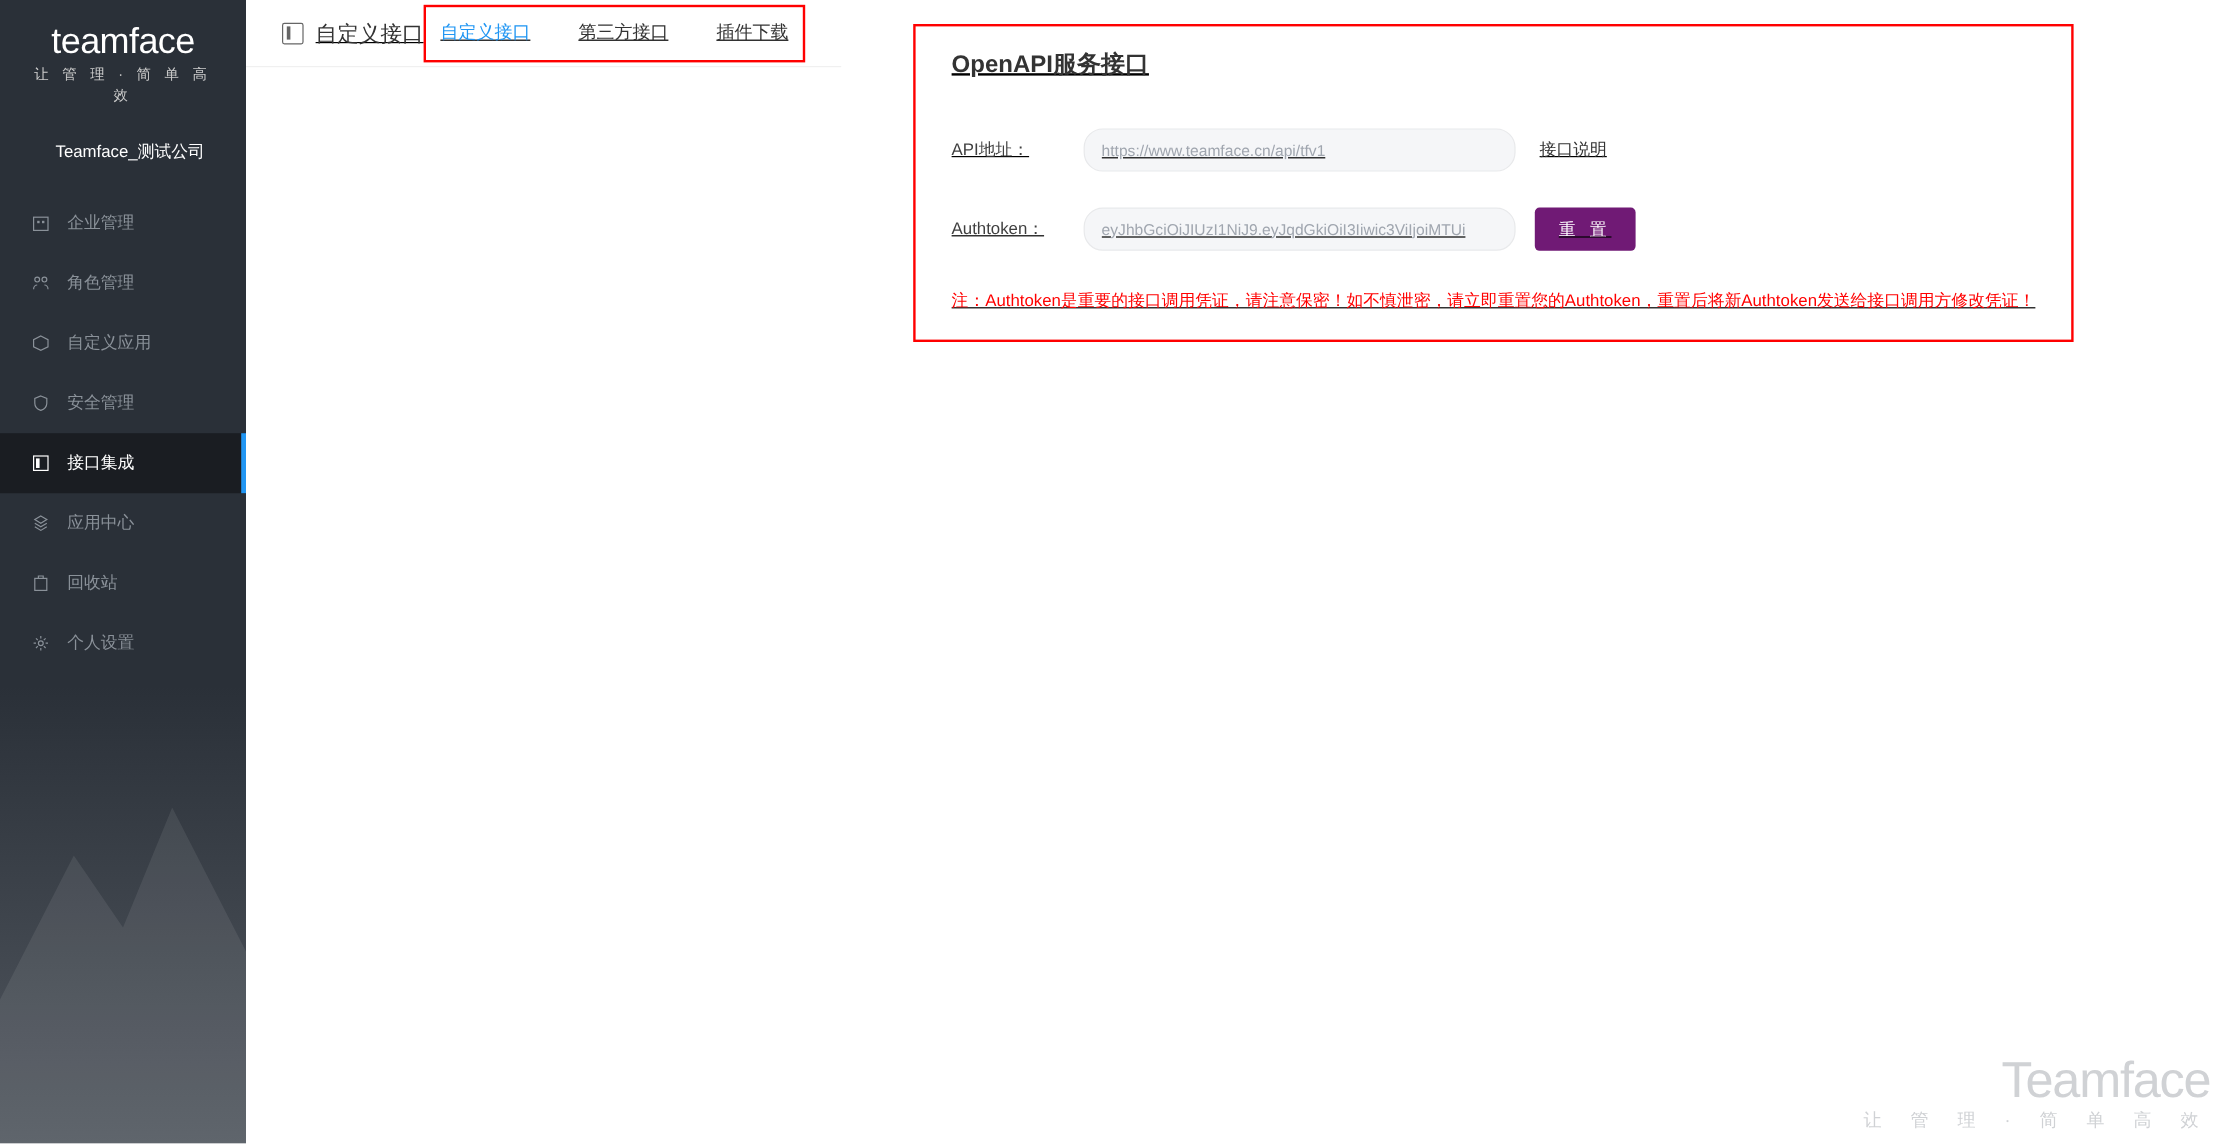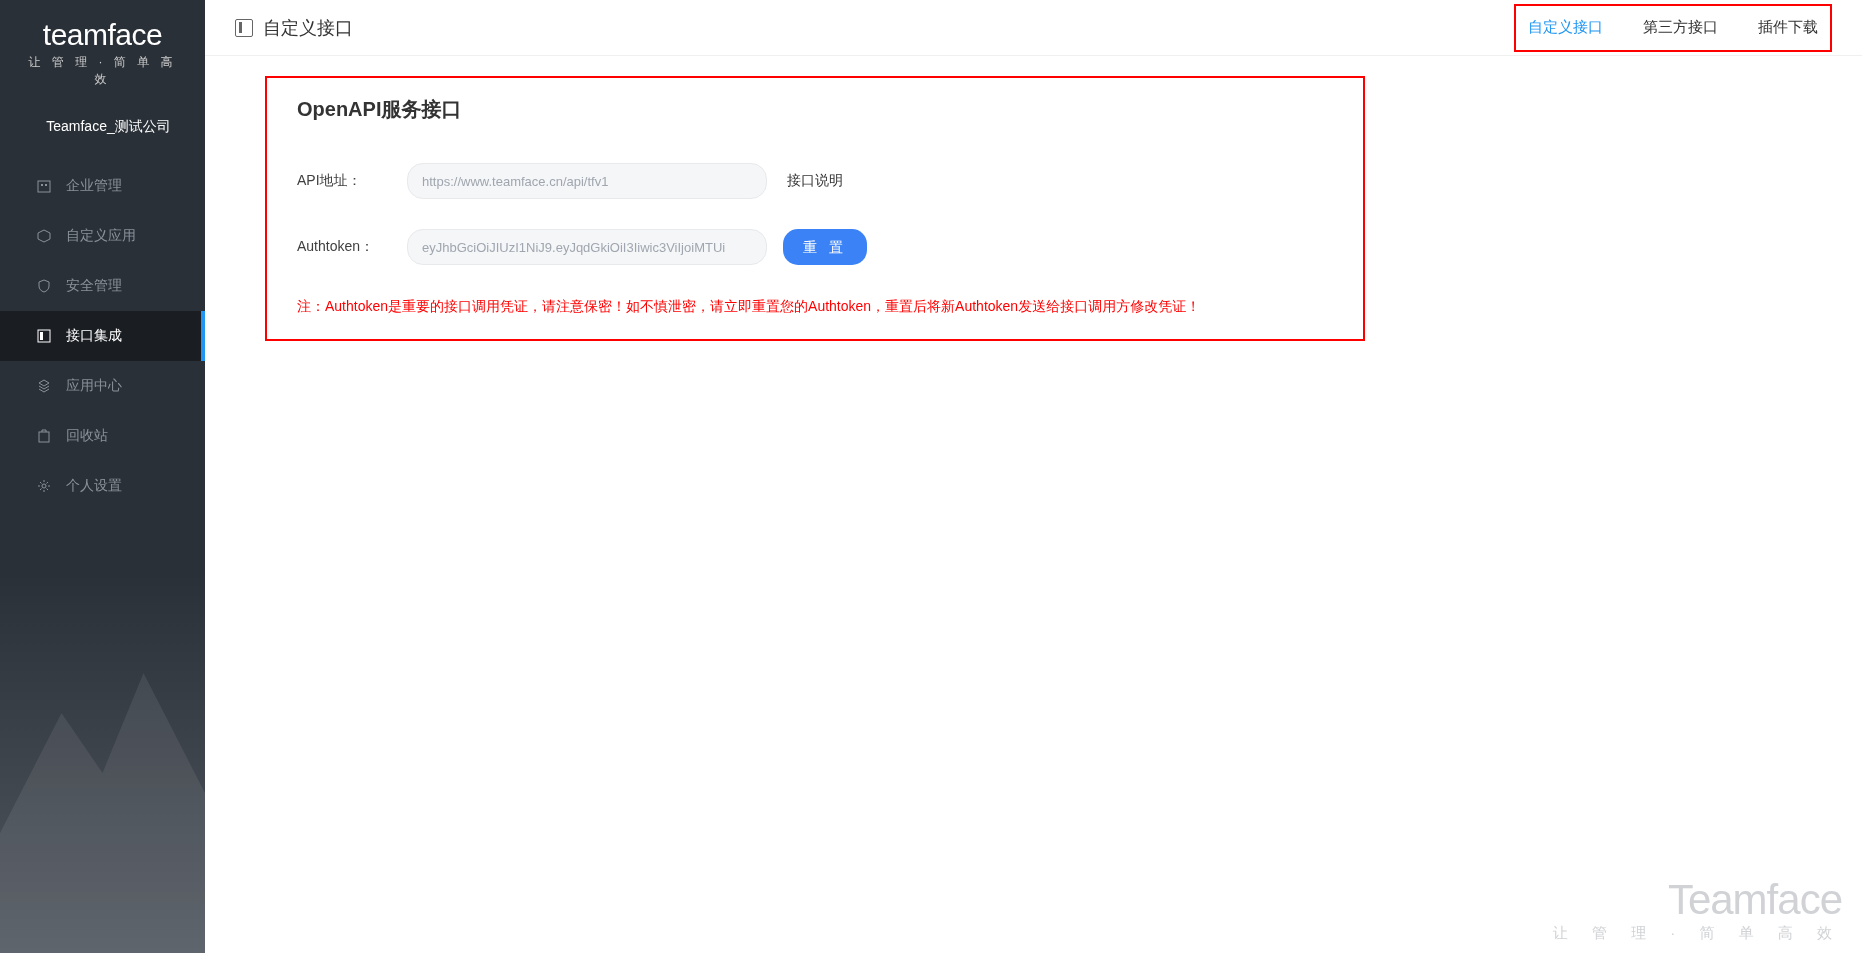--- a/index.html
+++ b/index.html
@@ -50,21 +50,21 @@
     }
     .company-name {
       color: #fff;
       font-size: 14px;
       text-align: center;
       padding: 20px 0 25px 12px;
     }
     .nav-item {
       display: flex;
       align-items: center;
-      padding: 16px 36px;
+      padding: 16px 26px;
       color: #8a9199;
       font-size: 14px;
       cursor: pointer;
       position: relative;
     }
     .nav-item.active {
       background: #1a1d22;
       color: #fff;
     }
     .nav-item.active::after {
@@ -85,22 +85,22 @@
       justify-content: center;
     }
     .nav-icon svg {
       width: 16px;
       height: 16px;
       fill: currentColor;
     }
     .main {
       flex: 1;
       display: flex;
-      flex-direction: column;
-      position: relative;
+      position: relative;
+      text-decoration: underline;
     }
     .header {
       height: 56px;
       display: flex;
       align-items: center;
       padding: 0 30px 0 30px;
       border-bottom: 1px solid #f0f0f0;
     }
     .page-title-area {
       display: flex;
@@ -184,24 +184,24 @@
     .form-link {
       margin-left: 20px;
       color: #333;
       font-size: 14px;
       cursor: pointer;
     }
     .btn-primary {
       margin-left: 16px;
       height: 36px;
       padding: 10px 20px;
-      background: #3b82f6;
+      background: #701a75;
       color: #fff;
       border: none;
-      border-radius: 15px;
+      border-radius: 4px;
       font-size: 14px;
       letter-spacing: 4px;
       cursor: pointer;
     }
     .warning-text {
       color: #ff0000;
       font-size: 14px;
       line-height: 1.6;
     }
     .watermark {
@@ -235,20 +235,30 @@
 
   <div class="nav-item">
     <span class="nav-icon">
         <svg viewBox="0 0 16 16">
           <rect x="2" y="3" width="12" height="11" stroke="currentColor" fill="none"></rect>
           <rect x="5" y="6" width="2" height="2"></rect>
           <rect x="9" y="6" width="2" height="2"></rect>
         </svg>
       </span>
     <span>企业管理</span>
+  </div>
+  <div class="nav-item">
+    <span class="nav-icon">
+        <svg viewBox="0 0 16 16">
+          <circle cx="5" cy="5" r="2" fill="none" stroke="currentColor"></circle>
+          <circle cx="11" cy="5" r="2" fill="none" stroke="currentColor"></circle>
+          <path d="M2 13c0-2 1.5-3.5 3-3.5M14 13c0-2-1.5-3.5-3-3.5" fill="none" stroke="currentColor"></path>
+        </svg>
+      </span>
+    <span>角色管理</span>
   </div>
   <div class="nav-item">
     <span class="nav-icon">
         <svg viewBox="0 0 16 16">
           <path d="M8 2l6 3v6l-6 3-6-3V5z" fill="none" stroke="currentColor"></path>
         </svg>
       </span>
     <span>自定义应用</span>
   </div>
   <div class="nav-item">

